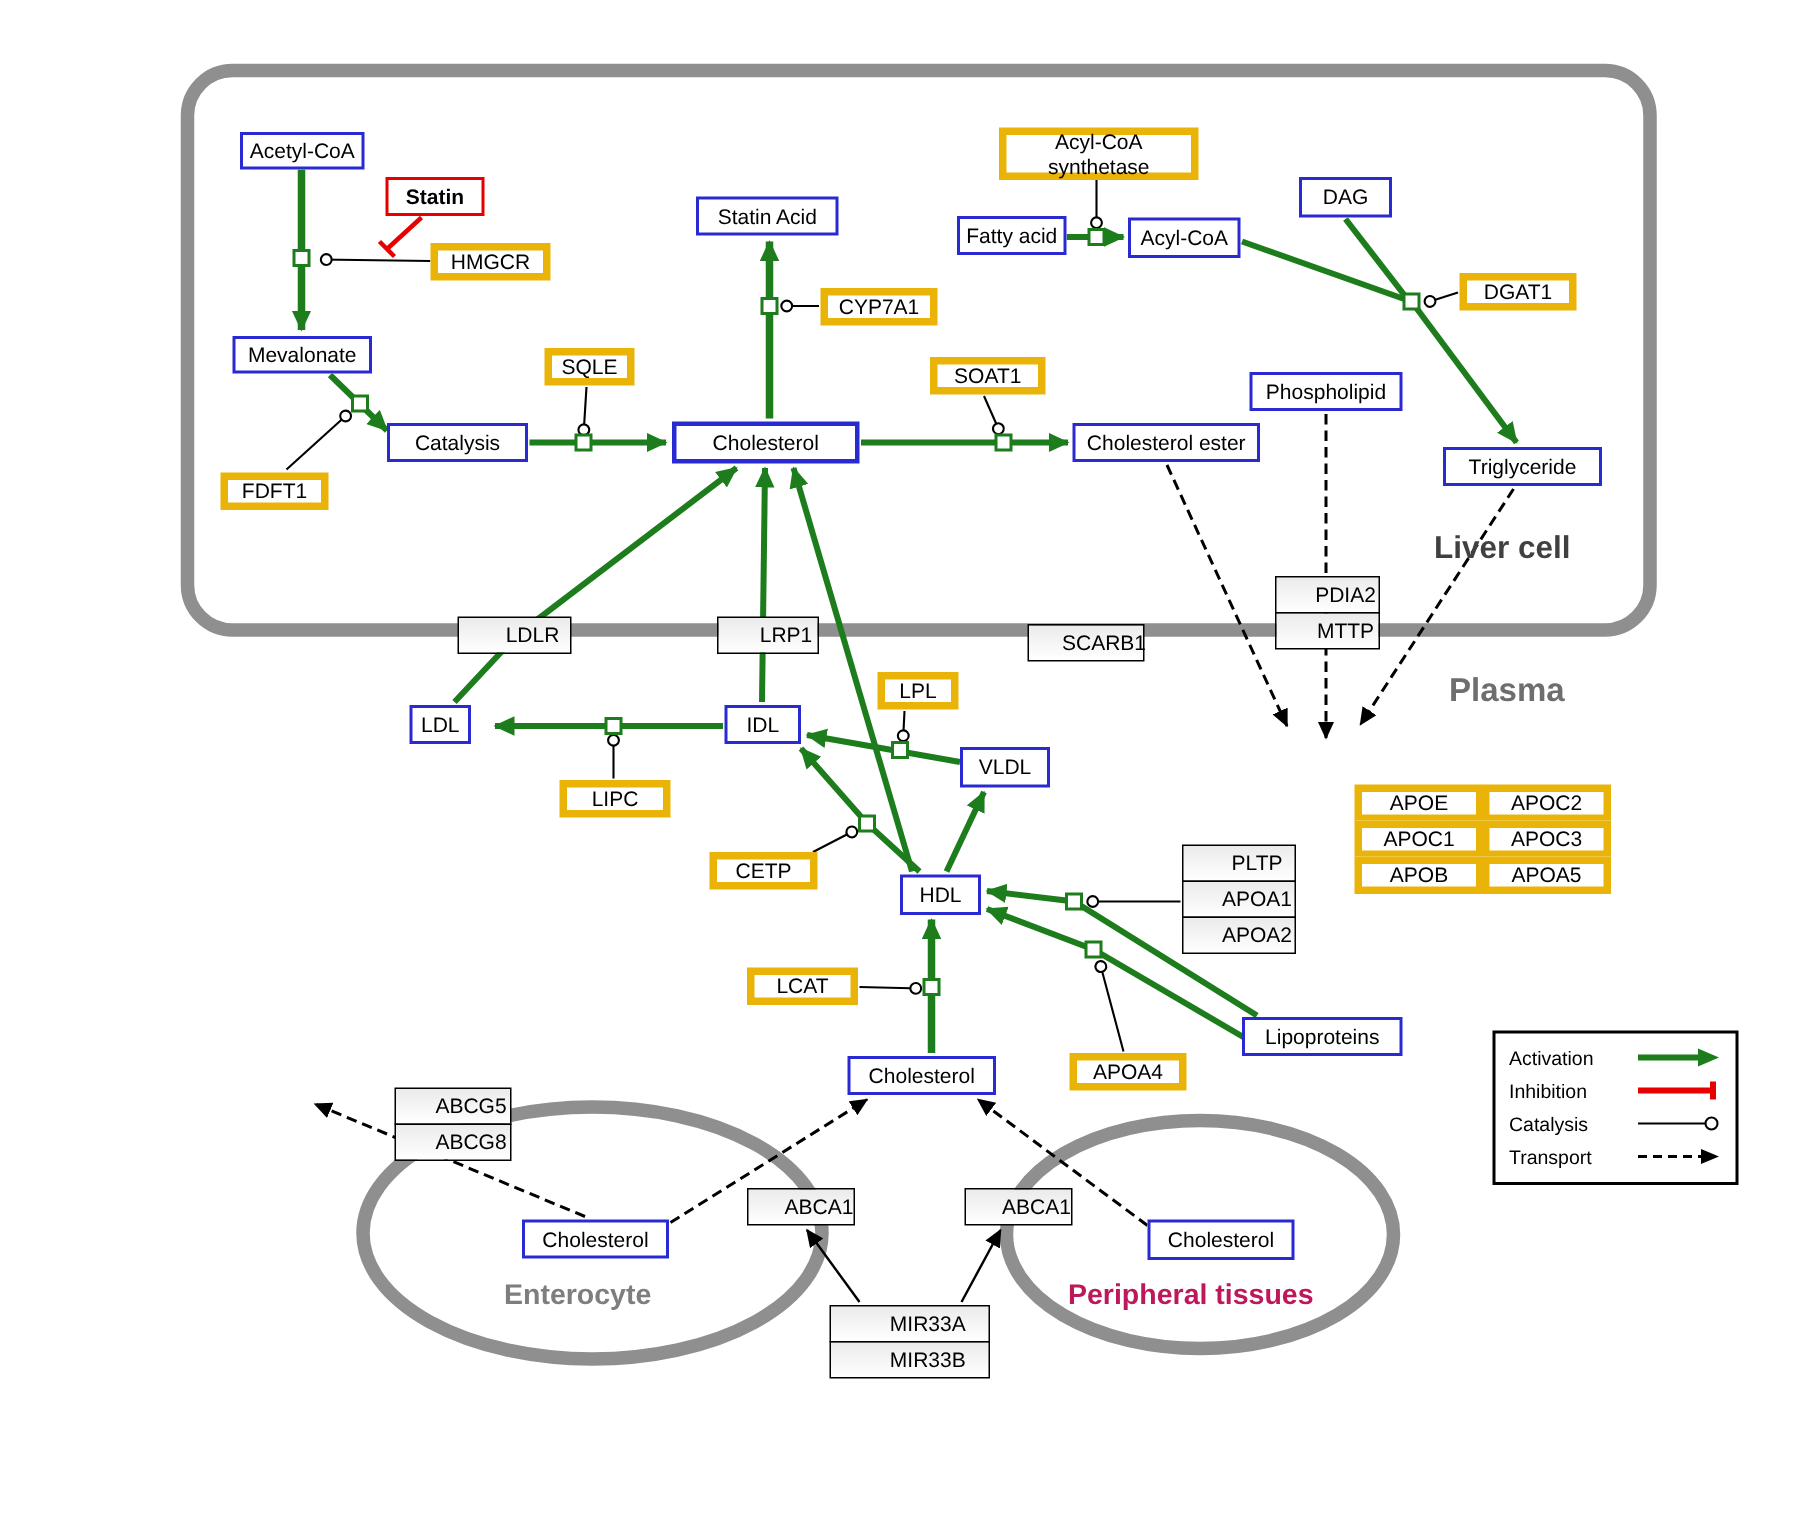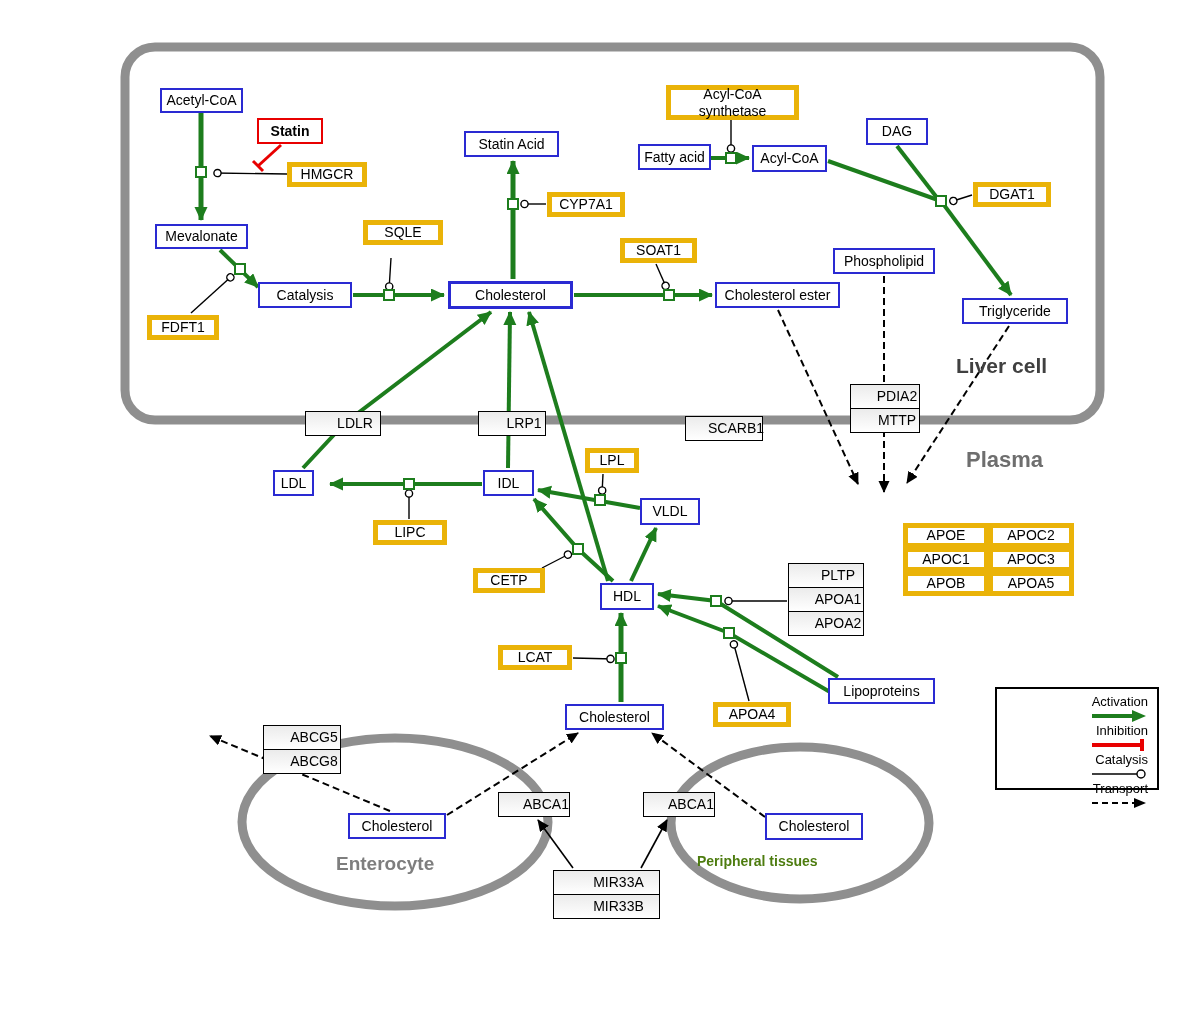--- a/index.html
+++ b/index.html
@@ -14,21 +14,21 @@
   .met-thick { border-width:3px; }
   .enz   { border:5px solid #eab308; }
   .shaded{ border:1px solid #000; background:linear-gradient(#ebebeb,#ffffff);padding-left:24px; }
   .statin{ border:2px solid #e80000;font-weight:bold; }
   .comp-label { position:absolute; font-weight:bold; white-space:nowrap; }
   .legend {
     position:absolute; left:995px; top:687px; width:164px; height:103px;
     border:2px solid #000; background:#fff; display:flex; flex-direction:column;
     justify-content:space-around; padding:5px 9px; font-size:13px;
   }
-  .legend-row { display:flex; align-items:flex-end; justify-content:space-between;flex-direction:column; }
+  .legend-row { display:flex; align-items:flex-start; justify-content:space-between; }
   .legend-row svg { flex:none; }
 </style>
 </head>
 <body>
 
 <div id="canvas">
 
   <svg id="edges" width="1200" height="1013" viewBox="0 0 1200 1013">
     <defs>
       <marker id="ag" markerUnits="userSpaceOnUse" markerWidth="16" markerHeight="14" refX="13" refY="6.5" orient="auto">
@@ -138,21 +138,21 @@
   <div class="node met" style="left:640px;top:498px;width:60px;height:27px">VLDL</div>
   <div class="node met" style="left:600px;top:583px;width:54px;height:27px">HDL</div>
   <div class="node met" style="left:828px;top:678px;width:107px;height:26px">Lipoproteins</div>
   <div class="node met" style="left:565px;top:704px;width:99px;height:26px">Cholesterol</div>
   <div class="node met" style="left:348px;top:813px;width:98px;height:26px">Cholesterol</div>
   <div class="node met" style="left:765px;top:813px;width:98px;height:27px">Cholesterol</div>
 
   <div class="node statin" style="left:257px;top:118px;width:66px;height:26px">Statin</div>
   <div class="node enz" style="left:287px;top:162px;width:80px;height:25px">HMGCR</div>
   <div class="node enz" style="left:147px;top:315px;width:72px;height:25px">FDFT1</div>
-  <div class="node enz" style="left:363px;top:220px;width:80px;height:25px">SQLE</div>
+  <div class="node enz" style="left:363px;top:232px;width:60px;height:25px">SQLE</div>
   <div class="node enz" style="left:547px;top:192px;width:78px;height:25px">CYP7A1</div>
   <div class="node enz" style="left:620px;top:238px;width:77px;height:25px">SOAT1</div>
   <div class="node enz" style="left:666px;top:85px;width:133px;height:35px">Acyl-CoA synthetase</div>
   <div class="node enz" style="left:973px;top:182px;width:78px;height:25px">DGAT1</div>
   <div class="node enz" style="left:373px;top:520px;width:74px;height:25px">LIPC</div>
   <div class="node enz" style="left:585px;top:448px;width:54px;height:25px">LPL</div>
   <div class="node enz" style="left:473px;top:568px;width:72px;height:25px">CETP</div>
   <div class="node enz" style="left:498px;top:645px;width:74px;height:25px">LCAT</div>
   <div class="node enz" style="left:713px;top:702px;width:78px;height:25px">APOA4</div>
 
@@ -174,21 +174,21 @@
   <div class="node enz" style="left:903px;top:523px;width:86px;height:25px">APOE</div>
   <div class="node enz" style="left:988px;top:523px;width:86px;height:25px">APOC2</div>
   <div class="node enz" style="left:903px;top:547px;width:86px;height:25px">APOC1</div>
   <div class="node enz" style="left:988px;top:547px;width:86px;height:25px">APOC3</div>
   <div class="node enz" style="left:903px;top:571px;width:86px;height:25px">APOB</div>
   <div class="node enz" style="left:988px;top:571px;width:86px;height:25px">APOA5</div>
 
   <div class="comp-label" style="left:956px;top:354px;font-size:21px;color:#404040">Liver cell</div>
   <div class="comp-label" style="left:966px;top:447px;font-size:22px;color:#6e6e6e">Plasma</div>
   <div class="comp-label" style="left:336px;top:853px;font-size:19px;color:#7e7e7e">Enterocyte</div>
-  <div class="comp-label" style="left:697px;top:853px;font-size:14px;color:#4d7c0f">Peripheral tissues</div>
+  <div class="comp-label" style="left:712px;top:853px;font-size:19px;color:#be185d">Peripheral tissues</div>
 
   <div class="legend">
     <div class="legend-row">
       <span>Activation</span>
       <svg width="58" height="14">
         <line x1="2" y1="7" x2="42" y2="7" stroke="#1d7d1d" stroke-width="4"></line>
         <path d="M42,1 L56,7 L42,13 Z" fill="#1d7d1d"></path>
       </svg>
     </div>
     <div class="legend-row">

